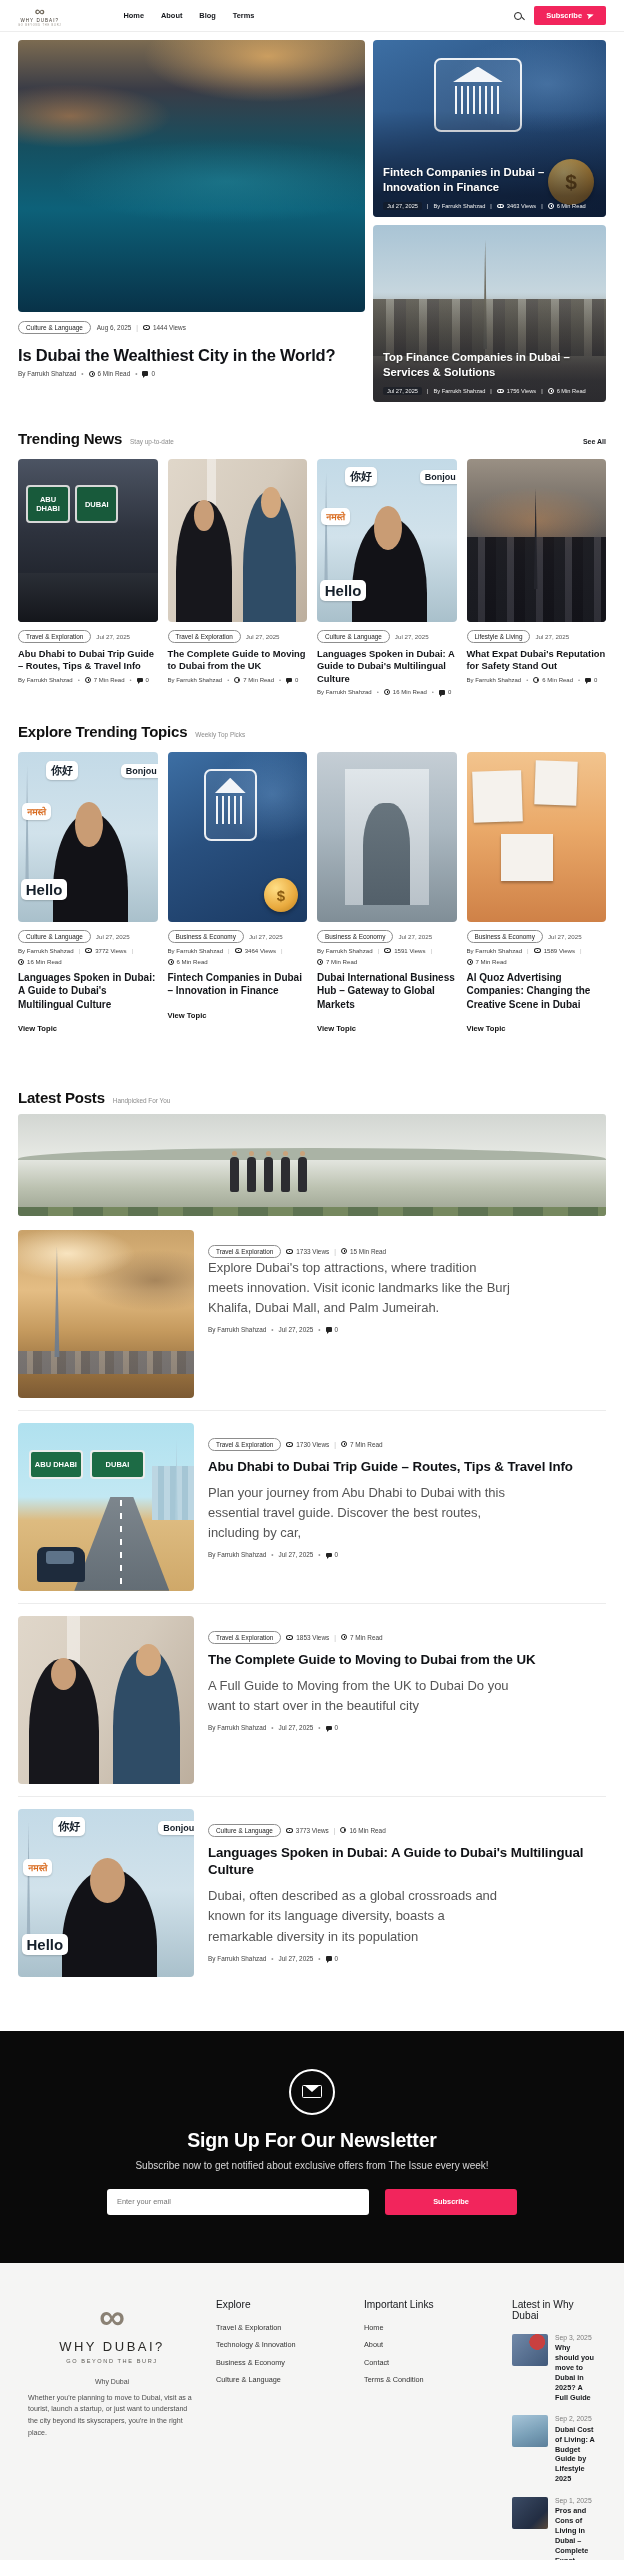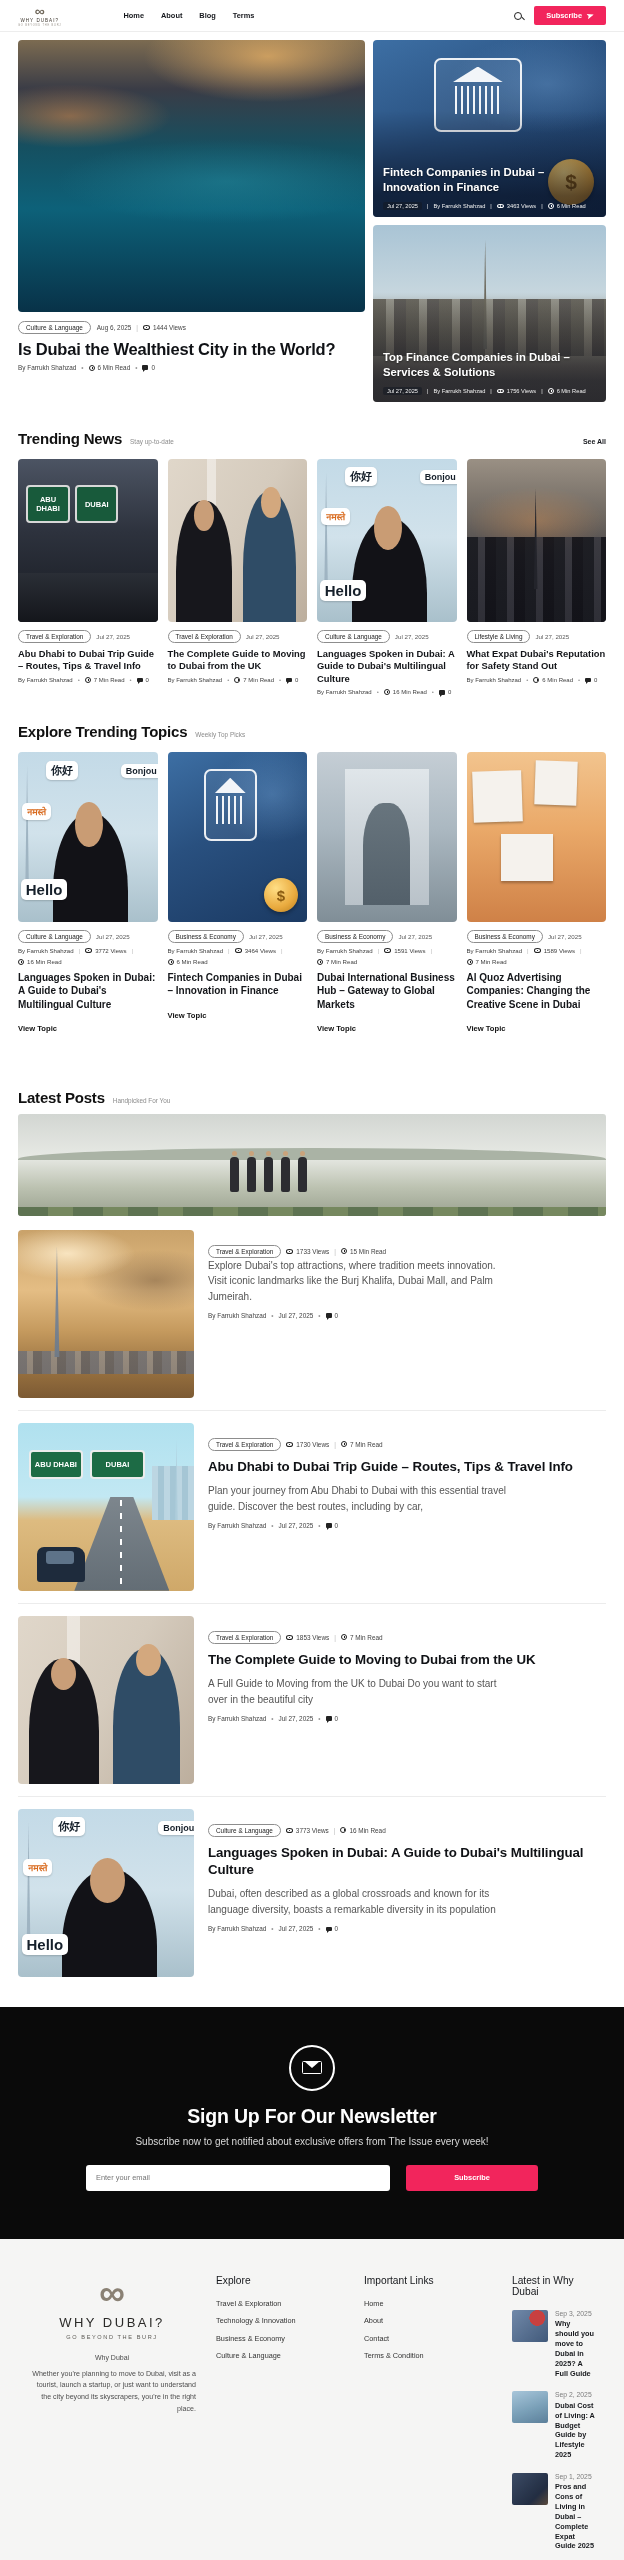--- a/index.html
+++ b/index.html
@@ -35,21 +35,21 @@
   .meta-light,.meta-light .bar::before{color:#f0f0f0}
   .meta-light .i-eye,.meta-light .i-clock{border-color:#fff}
   .meta-light .i-eye::after,.meta-light .i-clock::after{background:#fff}
 
   
   .hero{display:flex;gap:8px;padding:0 18px;margin-top:8px}
   .hero-left{width:347px}
   .thumb{position:relative;overflow:hidden;border-radius:4px;background:#ddd}
   .feat-img{height:272px}
   .feat-meta{display:flex;align-items:center;gap:6px;margin-top:9px}
-  .feat-title{font-size:16.5px;font-weight:bold;color:#101216;margin:6px 0 5px;letter-spacing:-.2px}
+  .feat-title{font-size:16.5px;font-weight:bold;color:#101216;margin:12px 0 5px;letter-spacing:-.2px}
   .hero-right{width:233px;display:flex;flex-direction:column;gap:8px}
   .side-card{position:relative;height:177px;border-radius:4px;overflow:hidden}
   .side-overlay{position:absolute;inset:0;background:linear-gradient(180deg,rgba(10,20,40,0) 40%,rgba(5,10,25,.62) 88%)}
   .side-title{position:absolute;left:10px;right:8px;bottom:23px;color:#fff;font-size:11.3px;font-weight:bold;line-height:1.28;text-shadow:0 1px 2px rgba(0,0,0,.5)}
   .side-meta{position:absolute;left:10px;right:6px;bottom:7px;font-size:5.7px}
   .date-chip{background:rgba(20,25,35,.55);padding:1px 4px;border-radius:2px}
 
   
   .sec-head{display:flex;align-items:baseline;gap:8px;padding:0 18px;margin:28px 0 12px}
   .sec-title{font-size:15px;font-weight:bold;letter-spacing:-.2px}
@@ -68,44 +68,44 @@
   .view-topic{display:inline-block;font-size:7.6px;font-weight:bold;color:#111;margin-top:13px;cursor:pointer}
 
   
   .latest-wrap{display:flex;gap:16px;padding:0 18px;margin-top:54px}
   .latest-main{flex:1;min-width:0}
   .banner{height:102px;border-radius:3px;margin:8px 0 2px}
   .post{display:flex;gap:14px;padding:12px 0;border-bottom:1px solid #ececec}
   .post .thumb{width:176px;height:168px;flex:none}
   .post-body{flex:1;padding-top:15px;min-width:0}
   .post-title{font-size:13.3px;font-weight:bold;line-height:1.3;margin:7px 0 8px;color:#101216;letter-spacing:-.1px}
-  .excerpt{font-size:10px;color:#555;line-height:1.55;margin-bottom:8px;max-width:305px}
+  .excerpt{font-size:13px;color:#555;line-height:1.55;margin-bottom:8px;max-width:305px}
   .latest-side{width:142px;flex:none}
   .cat-title{font-size:11px;font-weight:bold;margin:0 0 10px}
   .cat-pill{display:block;width:fit-content;border:1px solid #7c7c7c;border-radius:999px;padding:3.5px 9px;font-size:6.8px;margin-bottom:7px;background:#fff;cursor:pointer;color:#1c1c1c}
 
   
-  .news{background:#0a0a0a;margin-top:18px;padding:38px 0 48px;text-align:center;color:#fff}
+  .news{background:#0a0a0a;margin-top:42px;padding:38px 0 48px;text-align:center;color:#fff}
   .mail-circle{width:46px;height:46px;border:2px solid #fff;border-radius:50%;margin:0 auto 14px;display:flex;align-items:center;justify-content:center}
   .i-mail{width:20px;height:13px;border:1.6px solid #fff;border-radius:1.5px;position:relative;overflow:hidden}
   .i-mail::after{content:"";position:absolute;left:1px;top:-1px;width:0;height:0;border-left:8px solid transparent;border-right:8px solid transparent;border-top:7px solid #fff}
   .nl-title{font-size:19.5px;font-weight:bold;letter-spacing:-.2px}
   .nl-sub{font-size:10px;color:#d8d8d8;margin-top:8px}
-  .nl-form{display:flex;gap:16px;width:452px;margin:18px auto 0}
+  .nl-form{display:flex;gap:16px;width:410px;margin:18px auto 0}
   .nl-input{flex:1;height:26px;border:none;border-radius:3px;padding:0 10px;font-size:7.4px;font-family:"Liberation Sans",sans-serif;background:#fff;color:#222}
   .nl-btn{width:132px;height:26px;background:#f2255c;color:#fff;border:none;border-radius:3px;font-size:7.4px;font-weight:bold;cursor:pointer}
 
   
   .footer{background:#f5f5f4;padding:36px 28px 42px;display:flex;gap:20px}
   .f-col1{width:168px;text-align:center}
   .f-inf{font-size:36px;color:#8a8174;line-height:1;font-weight:bold}
   .f-name{font-size:13px;letter-spacing:2.5px;color:#2b2a28;margin-top:4px}
   .f-tag{font-size:5.6px;letter-spacing:1.6px;color:#5c5a55;margin-top:4px}
   .f-about-head{font-size:7px;color:#4c4c4c;margin:14px 0 8px}
-  .f-about{font-size:7.1px;color:#4e4e4e;line-height:1.65;text-align:right}
+  .f-about{font-size:7.1px;color:#4e4e4e;line-height:1.65;text-align:left}
   .f-col{width:128px}
   .f-col-wide{flex:1}
   .f-title{font-size:10.2px;font-weight:normal;margin-bottom:13px;color:#16181c}
   .f-link{display:block;font-size:7.3px;color:#333;margin-bottom:8.5px;cursor:pointer}
   .f-item{display:flex;gap:7px;margin-bottom:13px;cursor:pointer}
   .f-thumb{width:36px;height:32px;border-radius:2px;flex:none}
   .f-date{font-size:6.8px;color:#7d7d7d}
   .f-item-title{font-size:7.3px;font-weight:bold;line-height:1.35;margin-top:2.5px;color:#17191d}
 
   

